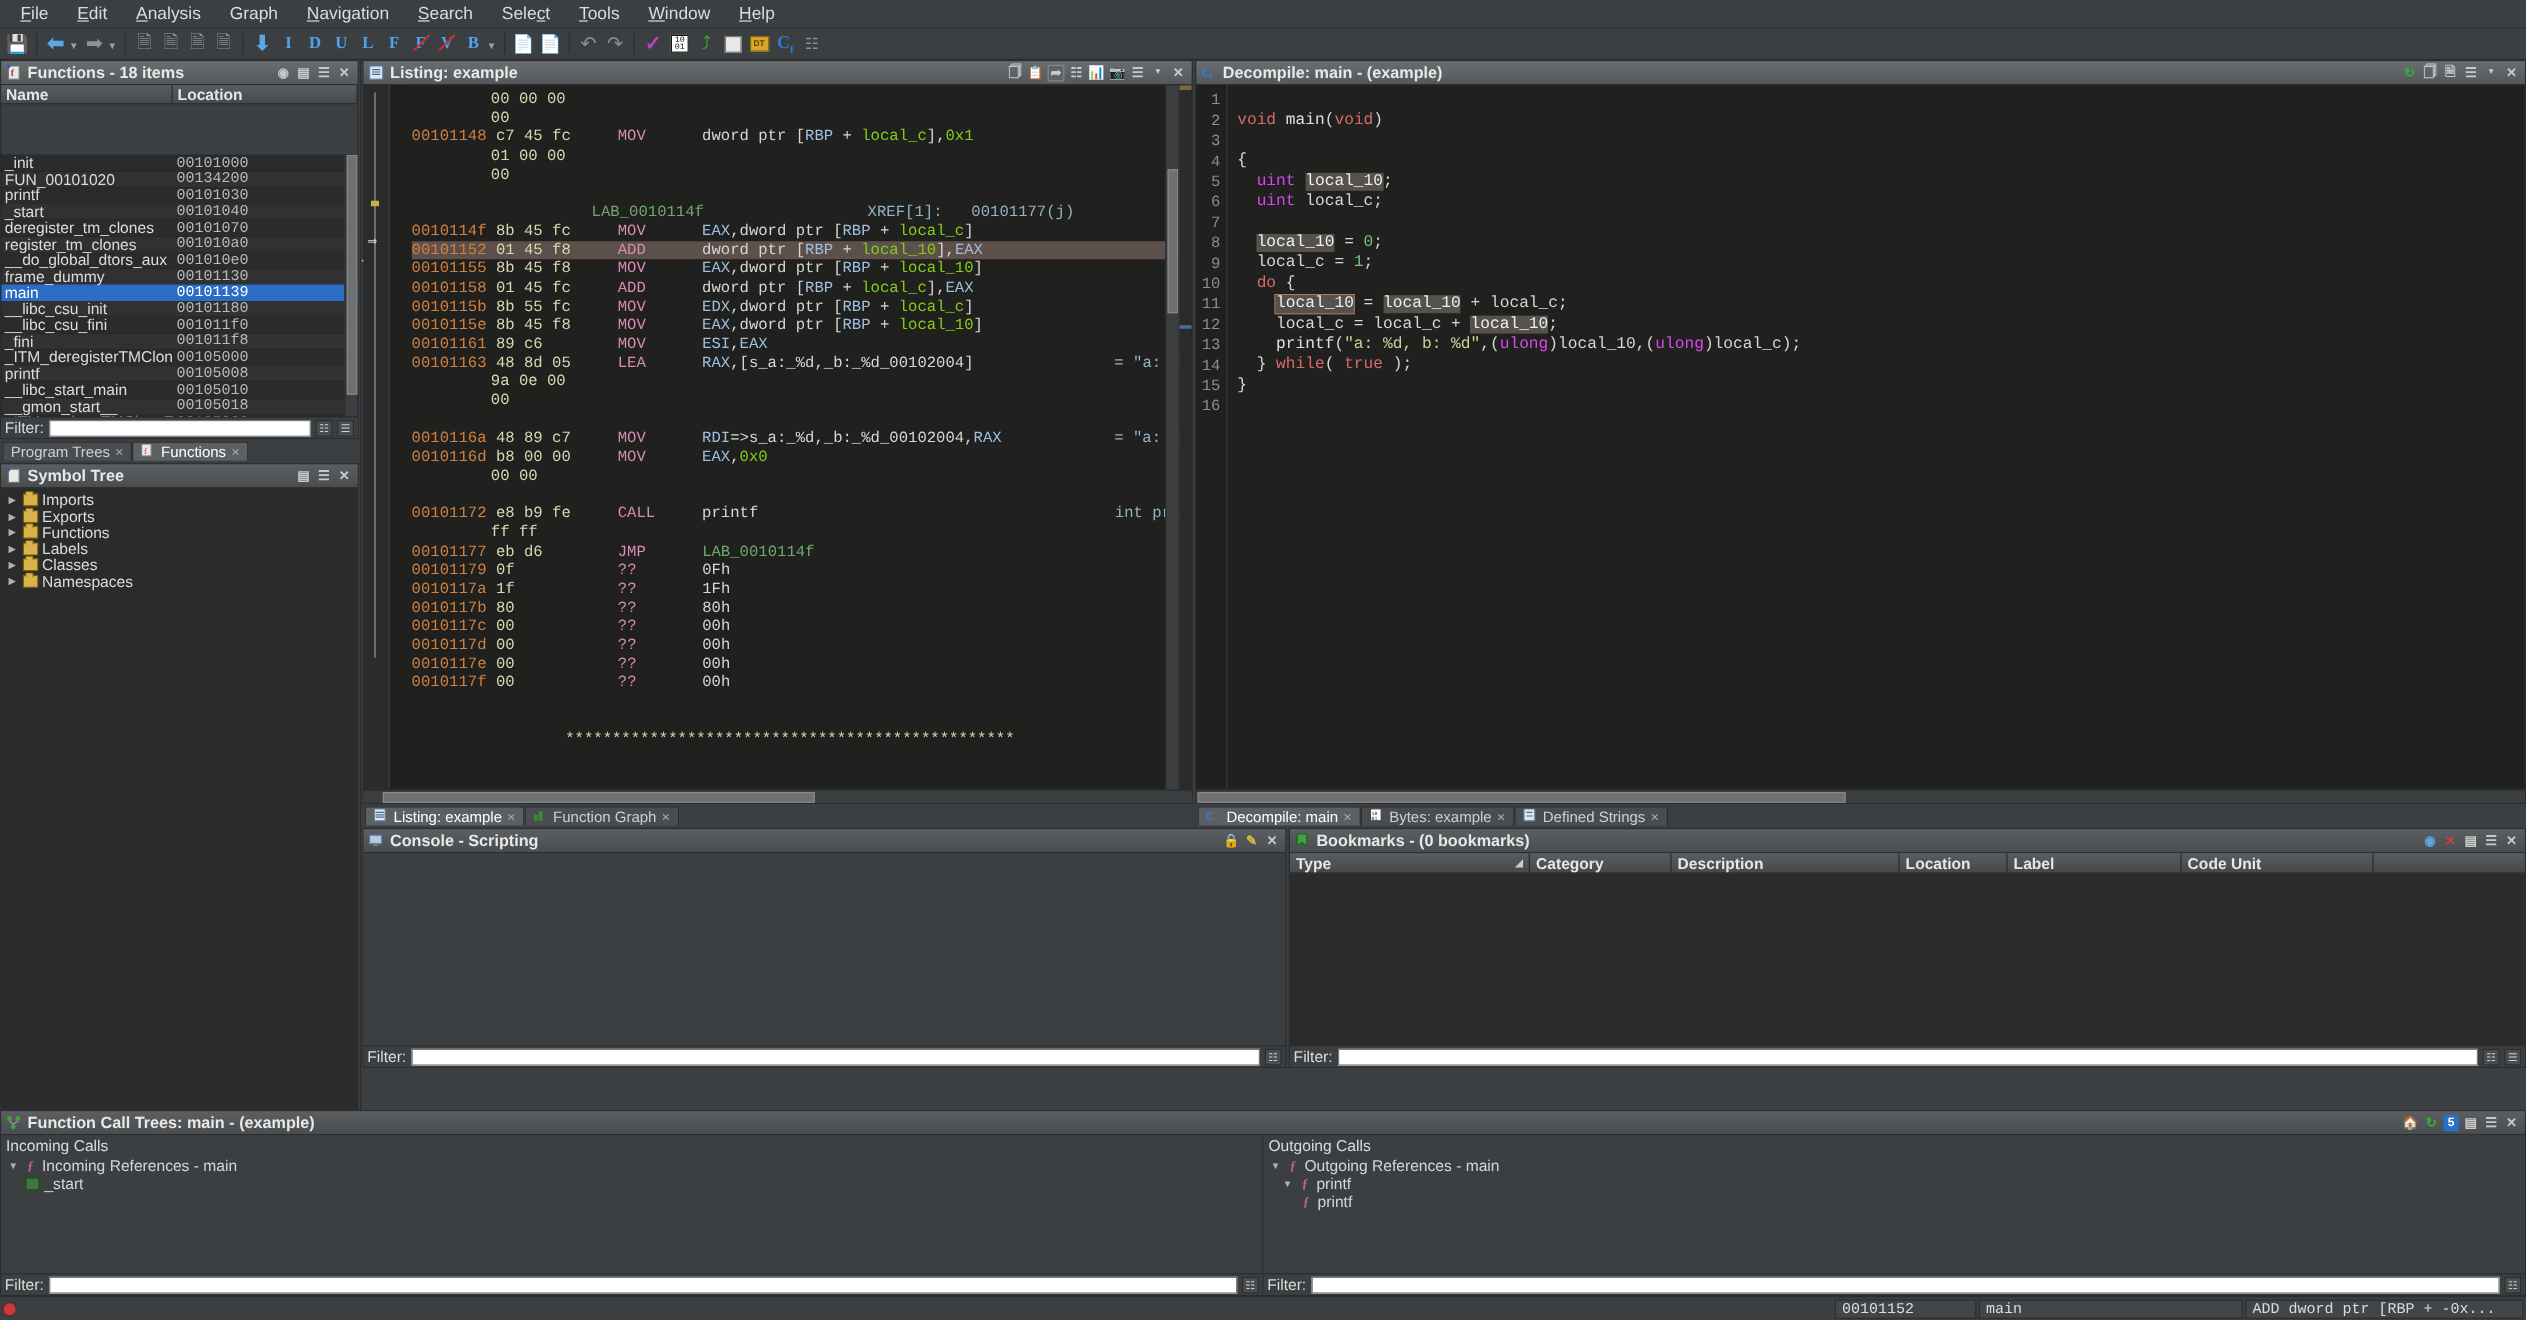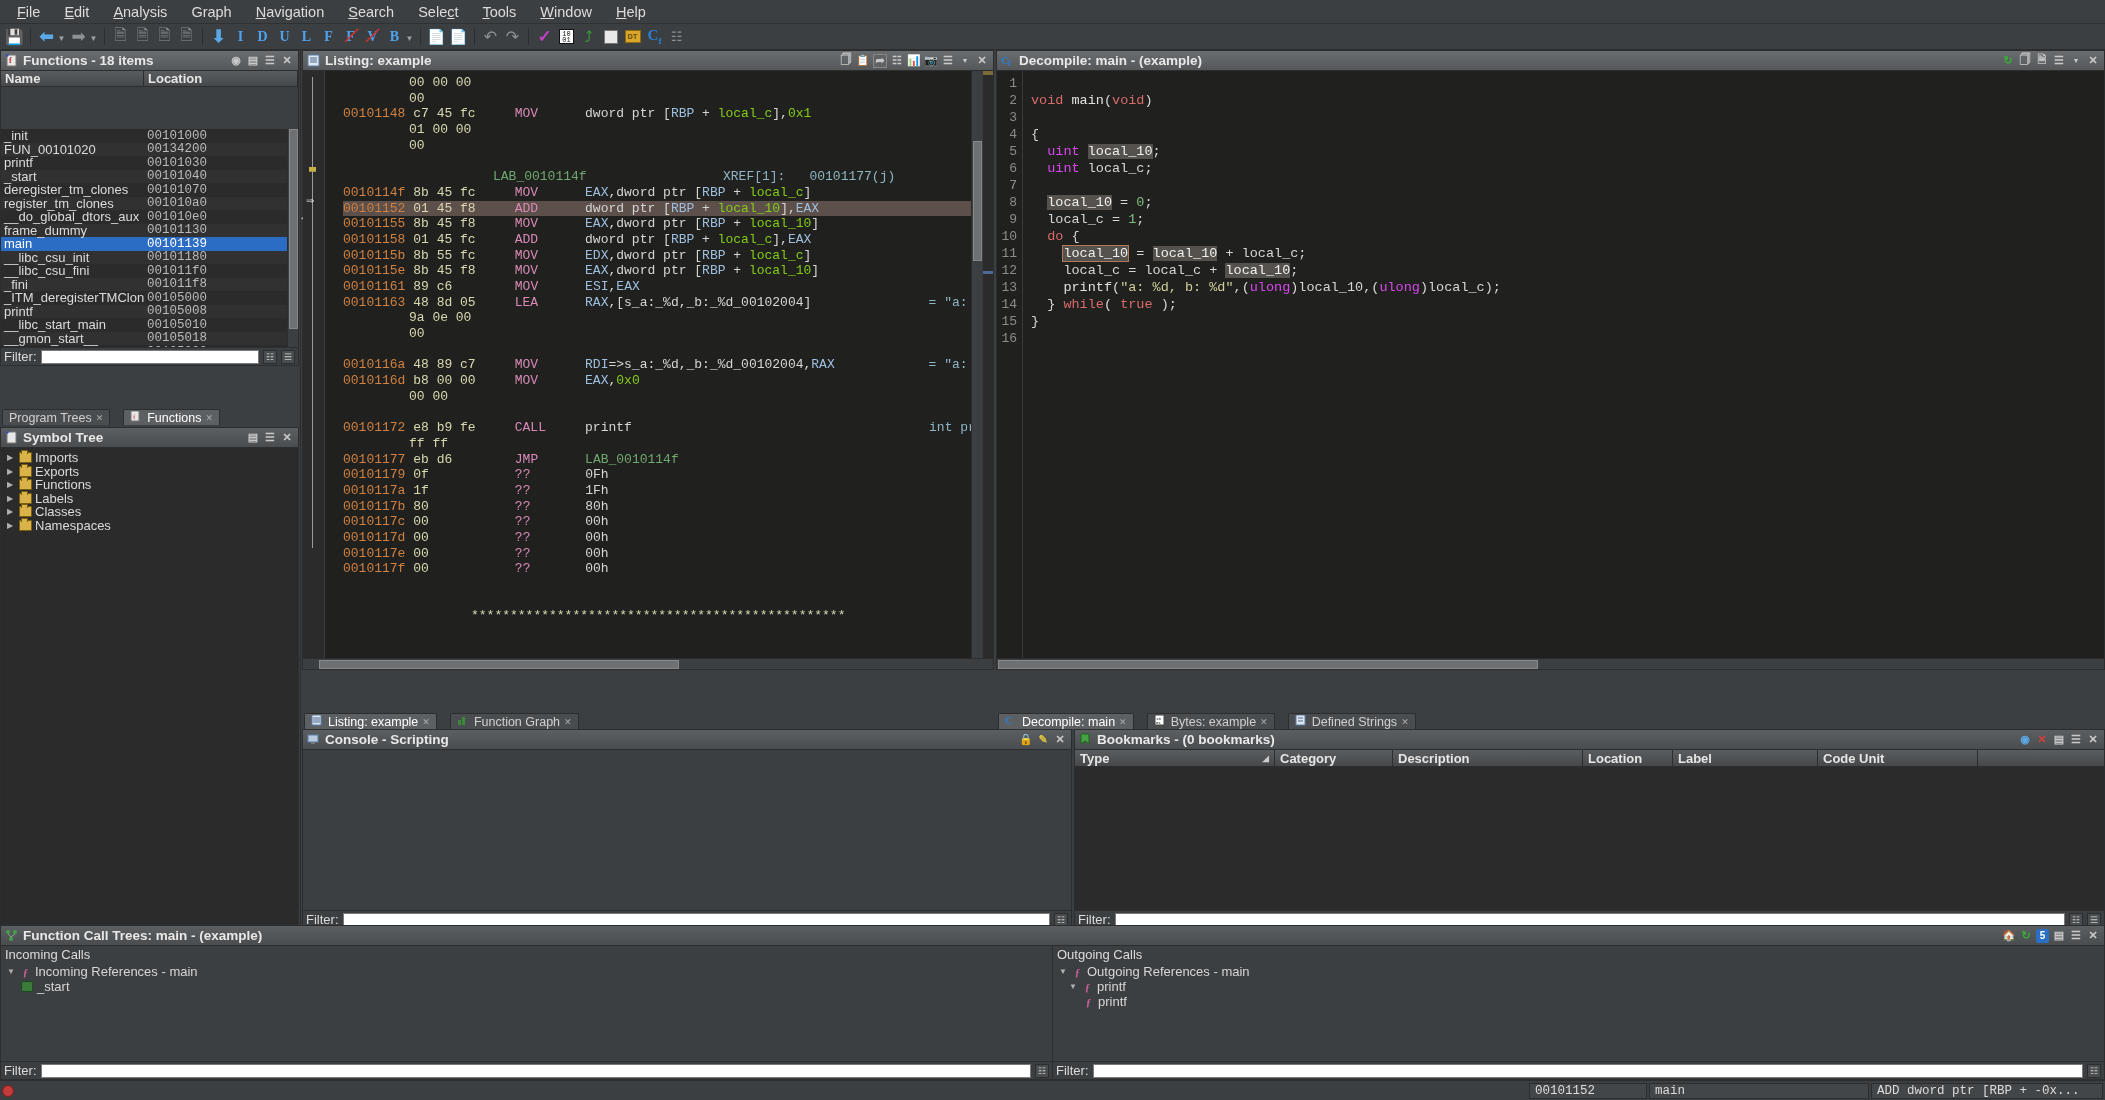--- a/index.html
+++ b/index.html
@@ -84,22 +84,22 @@
   .vthumb { position:absolute; left:1px; width:9px; background:#6e7173; border:1px solid #888;}
 
   .filterbar { height:18px; flex:0 0 18px; display:flex; align-items:center; gap:4px;
                background:#3c3f41; padding:0 3px; border-top:1px solid #2b2d2f;}
   .filterbar .lbl { font-size:13px; color:#dcdcdc; }
   .filterbar input { flex:1; height:14px; background:#ffffff; border:1px solid #7a7a7a;
                      font-size:12px; padding:0 3px; color:#000; }
   .fbtn { width:14px;height:14px; background:#4a4d4f; border:1px solid #2b2d2f;
           display:flex;align-items:center;justify-content:center; font-size:9px; color:#cfcfcf;}
 
-  .tabstrip { height:18px; flex:0 0 18px; display:flex; align-items:flex-end; gap:13px;
-              background:#3c3f41; padding-left:2px;margin-top:41px; }
+  .tabstrip { height:18px; flex:0 0 18px; display:flex; align-items:flex-end; gap:0;
+              background:#3c3f41; padding-left:2px; }
   .tab { height:16px; display:flex;align-items:center; gap:4px; padding:0 6px;
          background:#4a4d4f; border:1px solid #2b2d2f; border-bottom:none;
          font-size:12.5px; color:#d0d0d0; border-radius:2px 2px 0 0;}
   .tab.on { background:#5d6063; color:#fff; }
   .tab .x { font-size:9px; color:#aaa; }
 
   .symwin { flex:1; display:flex; flex-direction:column; border:1px solid #2b2d2f; margin-top:2px;}
   .treebody { flex:1; background:#2b2b2b; padding:3px 0 0 0; overflow:hidden;}
   .trow { display:flex; align-items:center; height:13.5px; font-size:13px; padding-left:6px; gap:3px;}
   .tri { color:#b0b0b0; font-size:8px; width:9px; display:inline-block;}

